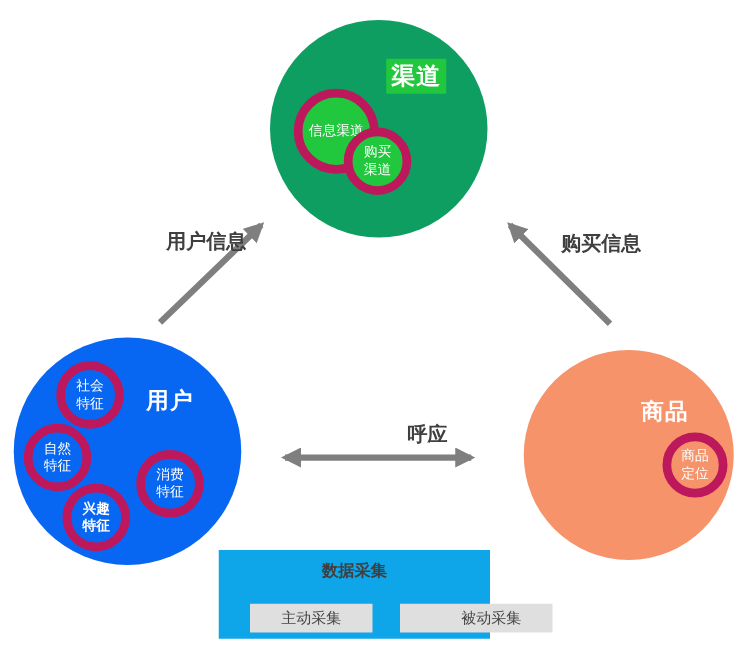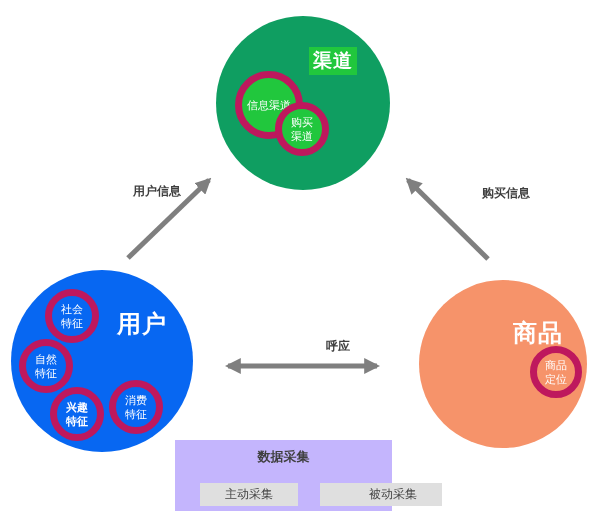--- a/index.html
+++ b/index.html
@@ -11,32 +11,32 @@
   .big-green{background:#0f9e61;}
   .big-blue{background:#0767f2;}
   .big-orange{background:#f6936a;}
   .sub{
     display:flex;align-items:center;justify-content:center;
     text-align:center;color:#ffffff;font-size:11px;line-height:1.3;
     white-space:pre-line;border:7px solid #be185d;
   }
   .sub-greenfill{background:#21c73d;}
   .big-label{
-    position:absolute;color:#ffffff;font-weight:bold;font-size:24px;
+    position:absolute;color:#ffffff;font-weight:bold;font-size:18px;
     letter-spacing:1px;
   }
   .hl{background:#21c73d;padding:1px 4px;font-size:19px;}
   .arrow-label{
-    position:absolute;color:#3f3f3f;font-weight:bold;font-size:12px;
+    position:absolute;color:#3f3f3f;font-weight:bold;font-size:16px;
     white-space:nowrap;
   }
   .arrow-svg{position:absolute;left:0;top:0;pointer-events:none;}
   .panel{
     position:absolute;left:175px;top:440px;width:217px;height:71px;
-    background:#c4b5fd;
+    background:#0ea5e9;
   }
   .panel-title{
     position:absolute;left:0;top:8px;width:100%;text-align:center;
     color:#3f3f3f;font-weight:bold;font-size:13px;
   }
   .panel-btn{
     position:absolute;top:43px;width:98px;height:23px;background:#dfdfdf;
     display:flex;align-items:center;justify-content:center;
     color:#454545;font-size:12px;cursor:pointer;
   }
@@ -55,21 +55,21 @@
   <div class="circle sub sub-greenfill" style="left:235px;top:71px;width:68px;height:68px;">信息渠道</div>
   <div class="circle sub sub-greenfill" style="left:275px;top:102px;width:54px;height:54px;font-family:Liberation Serif, serif;">购买
 渠道</div>
 
   <div class="circle sub" style="left:45px;top:289px;width:54px;height:54px;">社会
 特征</div>
   <div class="circle sub" style="left:19px;top:339px;width:54px;height:54px;">自然
 特征</div>
   <div class="circle sub" style="left:50px;top:387px;width:54px;height:54px;font-weight:bold;">兴趣
 特征</div>
-  <div class="circle sub" style="left:109px;top:380px;width:54px;height:54px;">消费
+  <div class="circle sub" style="left:109px;top:360px;width:54px;height:54px;">消费
 特征</div>
 
   <div class="circle sub" style="left:530px;top:346px;width:52px;height:52px;">商品
 定位</div>
 
   <div class="big-label hl" style="left:309px;top:47px;">渠道</div>
   <div class="big-label" style="left:117px;top:308px;">用户</div>
   <div class="big-label" style="left:513px;top:317px;">商品</div>
 
   <svg class="arrow-svg" width="600" height="525" viewBox="0 0 600 525">
@@ -77,21 +77,21 @@
       <marker id="ah" viewBox="0 0 10 10" refX="8" refY="5" markerWidth="3.2" markerHeight="3.2" orient="auto-start-reverse">
         <path d="M0,0 L10,5 L0,10 z" fill="#7f7f7f"></path>
       </marker>
     </defs>
     <line x1="128" y1="258" x2="209" y2="180" stroke="#7f7f7f" stroke-width="5" marker-end="url(#ah)"></line>
     <line x1="488" y1="259" x2="408" y2="180" stroke="#7f7f7f" stroke-width="5" marker-end="url(#ah)"></line>
     <line x1="228" y1="366" x2="377" y2="366" stroke="#7f7f7f" stroke-width="5" marker-start="url(#ah)" marker-end="url(#ah)"></line>
   </svg>
 
   <div class="arrow-label" style="left:133px;top:183px;">用户信息</div>
-  <div class="arrow-label" style="left:449px;top:185px;margin-left:33px;">购买信息</div>
+  <div class="arrow-label" style="left:449px;top:185px;">购买信息</div>
   <div class="arrow-label" style="left:299px;top:338px;margin-left:27px;">呼应</div>
 
   <div class="panel">
     <div class="panel-title">数据采集</div>
     <div class="panel-btn btn-active">主动采集</div>
     <div class="panel-btn btn-passive">被动采集</div>
   </div>
 
 </div>
 

